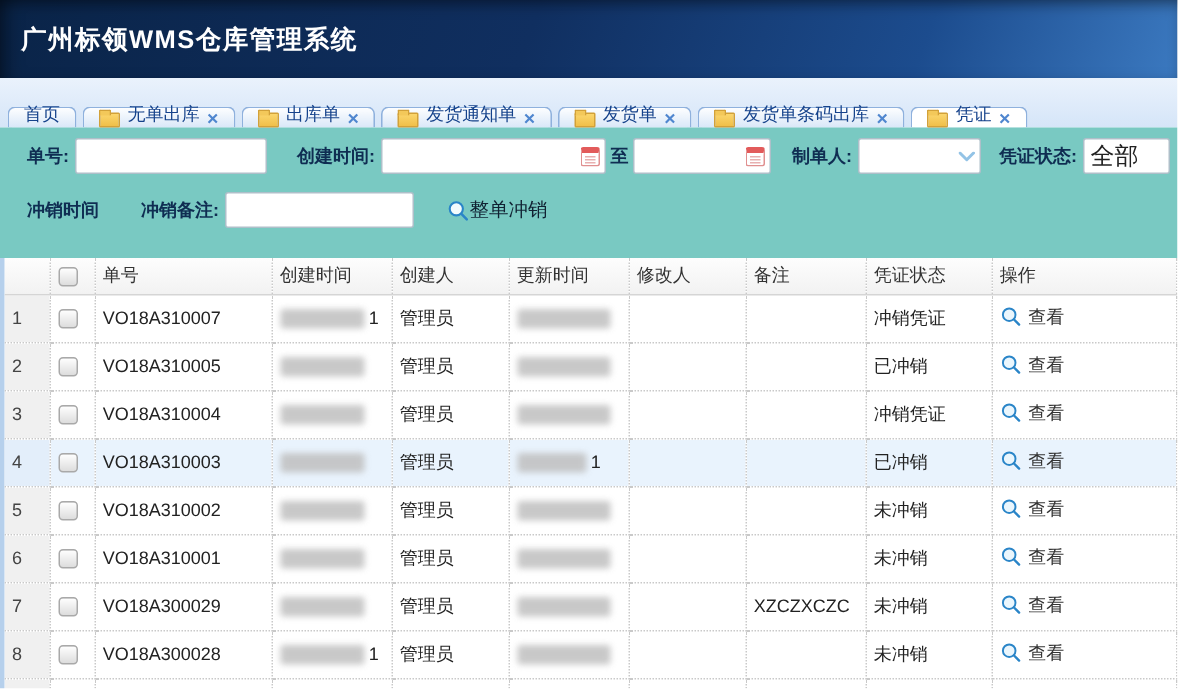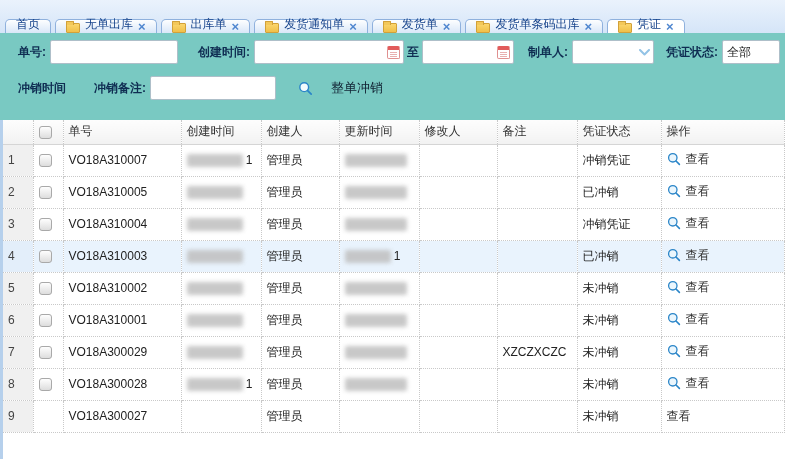--- a/index.html
+++ b/index.html
@@ -25,31 +25,31 @@
     background:linear-gradient(#fbd66d,#f0bf49); border:1px solid #d2a139; border-radius:1px; display:inline-block; }
   .folder-icon::before { content:""; position:absolute; top:-3px; left:-1px; width:6px; height:3px;
     background:#f3c85a; border:1px solid #d2a139; border-bottom:none; border-radius:1px 1px 0 0; }
   .tab-close { color:#4f86cf; font-size:13px; font-weight:bold; line-height:1; cursor:pointer; }
 
   
   .filters { flex:0 0 87px; background:#79c9c2; padding:7px 5px 0 18px; font-size:12px; color:#0f2d52; }
   .frow { display:flex; align-items:center; margin-bottom:12px; }
   .frow label { font-weight:bold; white-space:nowrap; }
   .tbox { height:24px; background:#fff; border:1px solid #aebfc9; border-radius:2px;
-    font-size:12px; padding:0 4px; color:#222; font-family:inherit; outline:none; }
+    font-size:16px; padding:0 4px; color:#222; font-family:inherit; outline:none; }
   .datebox { position:relative; display:inline-flex; align-items:center; }
   .datebox .tbox { padding-right:20px; }
   .cal-icon { position:absolute; right:4px; width:13px; height:13px; background:#fff;
     border:1px solid #e09090; border-top:4px solid #e25b5b; border-radius:2px; cursor:pointer; }
   .cal-icon::after { content:""; position:absolute; left:2px; top:2px; width:7px; height:1px;
     box-shadow:0 2px 0 #e8b0b0, 0 4px 0 #e8b0b0; background:#e8b0b0; }
   .selbox { position:relative; display:inline-flex; align-items:center; }
   .selbox .tbox { width:100%; }
   .chev { position:absolute; right:4px; pointer-events:none; }
-  .btn-writeoff { display:inline-flex; align-items:center; gap:18px; margin-left:22px;
+  .btn-writeoff { display:inline-flex; align-items:center; gap:0; margin-left:22px;
     color:#123; font-size:13px; cursor:pointer; background:none; border:none; font-family:inherit; }
 
   
   .grid-wrap { flex:1 1 auto; overflow:hidden; background:#fff; border-left:3px solid #b6d0ec; }
   table.grid { border-collapse:collapse; table-layout:fixed; width:782px; font-size:12px; color:#222; }
   table.grid th, table.grid td { border-right:1px dotted #c9c9c9; border-bottom:1px dotted #c9c9c9;
     padding:0 5px; height:32px; overflow:hidden; white-space:nowrap; text-align:left; font-weight:normal; }
   table.grid thead th { height:24px; background:linear-gradient(#fdfdfd,#f2f2f2);
     border-bottom:1px solid #d5d5d5; color:#333; }
   td.rownum, th.rownum { background:#f0f0f0; text-align:center; color:#444; }
@@ -60,20 +60,23 @@
     border-radius:3px; background:linear-gradient(#fefefe,#ddd); vertical-align:middle; cursor:pointer; }
   .smudge { display:inline-block; height:13px; background:#bfbfbf; border-radius:2px;
     filter:blur(2px); vertical-align:middle; opacity:.85; }
   .view-link { display:inline-flex; align-items:center; gap:5px; color:#333; cursor:pointer; }
 </style>
 </head>
 <body>
 
 <div class="app">
 
+  <div class="titlebar">
+    <div class="title">广州标领WMS仓库管理系统</div>
+  </div>
 
   <div class="tabbar" id="tabbar">
       <div class="tab">
         <span>首页</span>
       </div>
       <div class="tab">
         <span class="folder-icon"></span>
         <span>无单出库</span>
         <span class="tab-close">×</span>
       </div>

